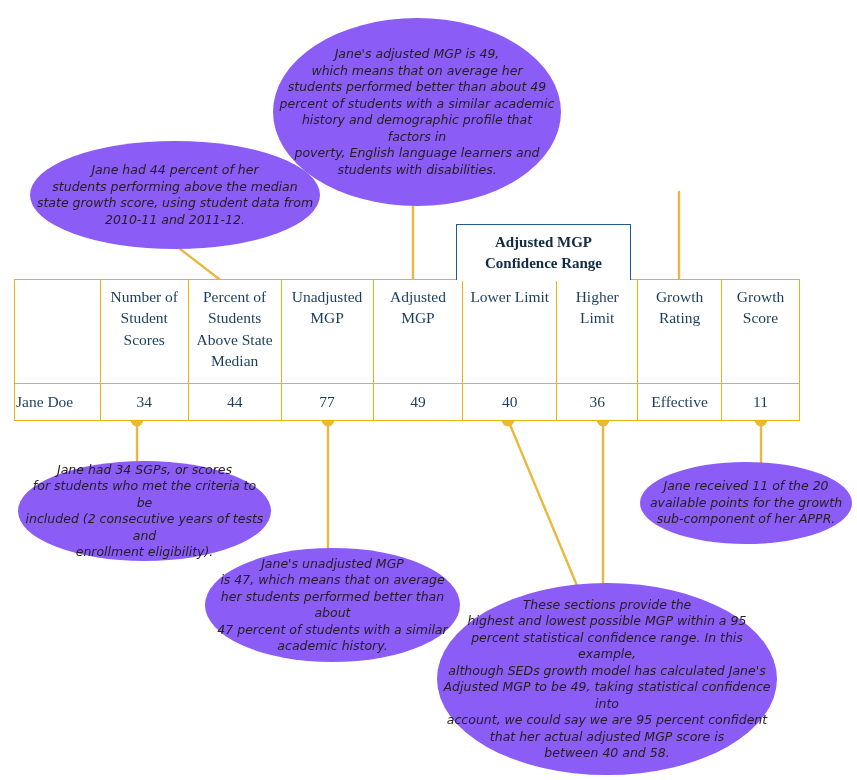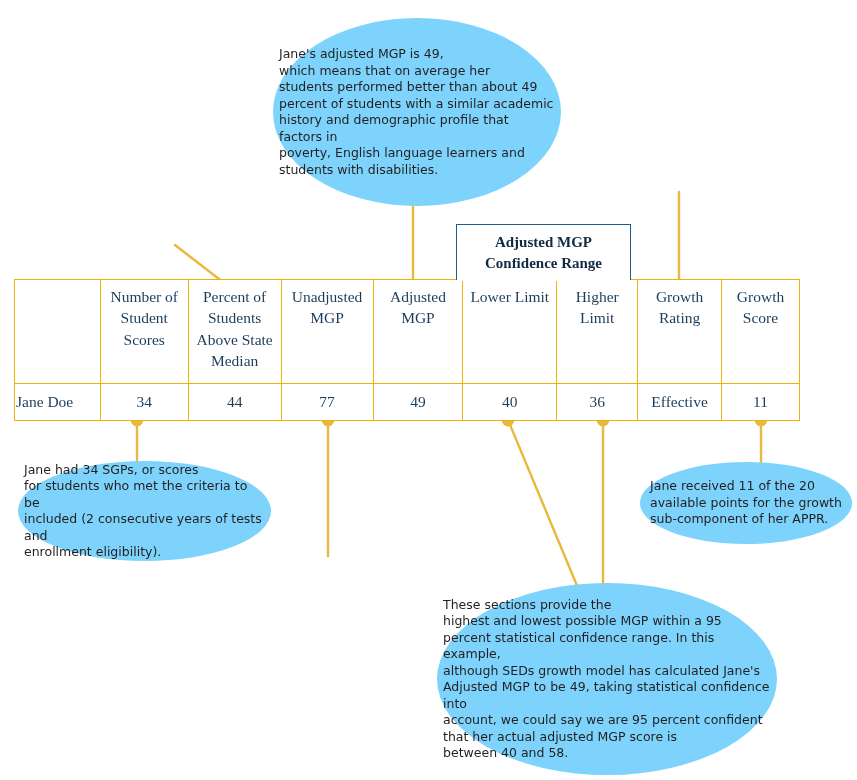--- a/index.html
+++ b/index.html
@@ -27,26 +27,28 @@
   }
 
   
   .bubble {
     position: absolute;
     z-index: 3;
     display: flex;
     align-items: center;
     justify-content: center;
     border-radius: 50%;
-    background: #7dd3fc;
+    background: #8b5cf6;
     color: #231f20;
+    text-align: center;
     font-family: "DejaVu Sans", sans-serif;
     font-size: 12.5px;
     line-height: 1.32;
     box-sizing: border-box;
+    font-style: italic;
   }
   .bubble .btext {
     display: block;
     padding: 0 6px;
     white-space: pre-line;
   }
 
   
   #table-wrap {
     position: absolute;
@@ -149,39 +151,52 @@
       <circle cx="508" cy="420" r="5.2"></circle>
 
       <line x1="603" y1="420" x2="603" y2="588"></line>
       <circle cx="603" cy="420" r="5.2"></circle>
 
       <line x1="761" y1="420" x2="761" y2="463"></line>
       <circle cx="761" cy="420" r="5.2"></circle>
     </g>
   </svg>
 
+  <div class="bubble" style="left:30px; top:141px; width:290px; height:108px;">
+    <span class="btext">Jane had 44 percent of her
+students performing above the median
+state growth score, using student data from
+2010-11 and 2011-12.</span>
+  </div>
 
   <div class="bubble" style="left:273px; top:18px; width:288px; height:188px; font-size:12.5px;">
     <span class="btext">Jane's adjusted MGP is 49,
 which means that on average her
 students performed better than about 49
 percent of students with a similar academic
 history and demographic profile that factors in
 poverty, English language learners and
 students with disabilities.</span>
   </div>
 
 
   <div class="bubble" style="left:18px; top:461px; width:253px; height:100px;">
     <span class="btext">Jane had 34 SGPs, or scores
 for students who met the criteria to be
 included (2 consecutive years of tests and
 enrollment eligibility).</span>
   </div>
 
+  <div class="bubble" style="left:205px; top:548px; width:255px; height:114px;">
+    <span class="btext">Jane's unadjusted MGP
+is 47, which means that on average
+her students performed better than about
+47 percent of students with a similar
+academic history.</span>
+  </div>
 
   <div class="bubble" style="left:437px; top:583px; width:340px; height:192px;">
     <span class="btext">These sections provide the
 highest and lowest possible MGP within a 95
 percent statistical confidence range. In this example,
 although SEDs growth model has calculated Jane's
 Adjusted MGP to be 49, taking statistical confidence into
 account, we could say we are 95 percent confident
 that her actual adjusted MGP score is
 between 40 and 58.</span>

